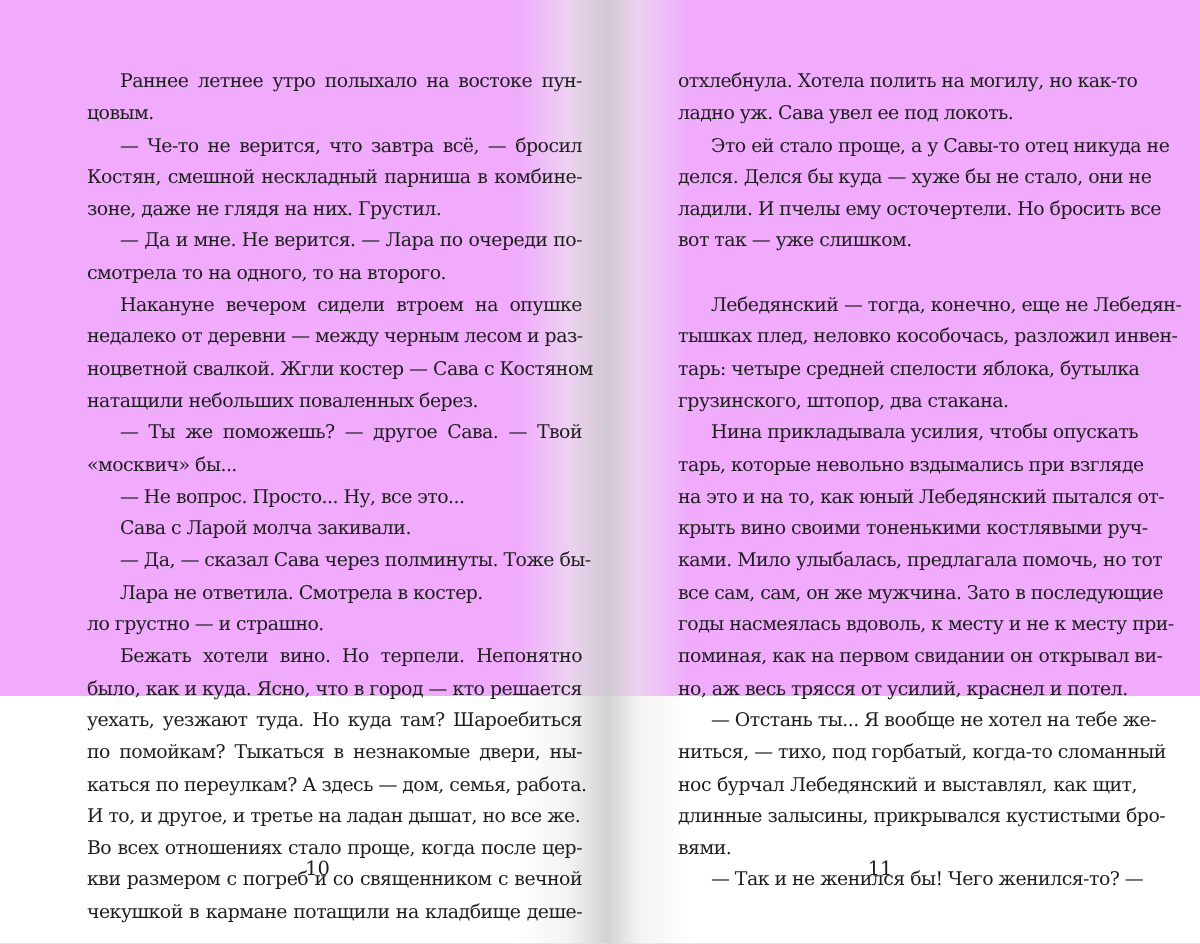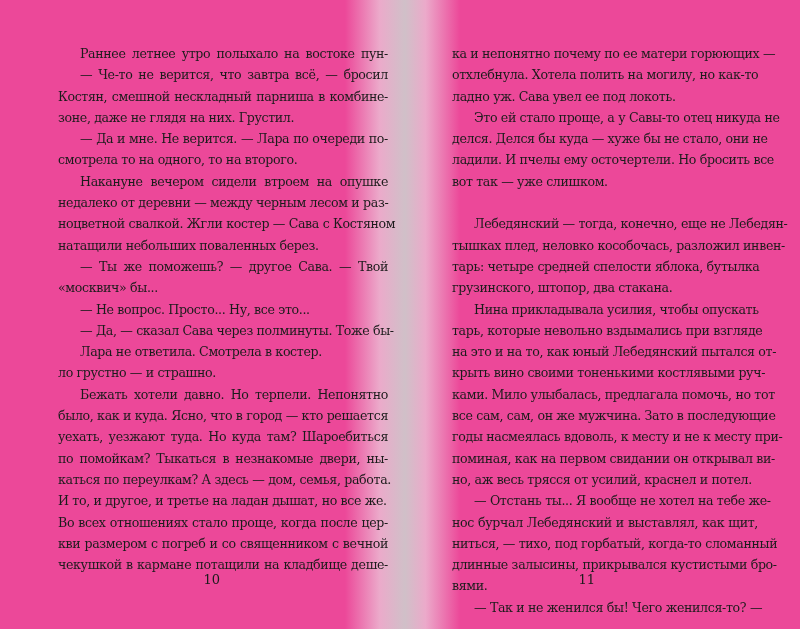--- a/index.html
+++ b/index.html
@@ -3,22 +3,22 @@
 <meta charset="utf-8">
 <style>
   html, body { margin: 0; padding: 0; }
   body {
     width: 800px; height: 629px; overflow: hidden;
     background: #ffffff;
     font-family: "DejaVu Serif", "Liberation Serif", serif;
     color: #1c1c1c;
   }
   .spread {
-    position: relative; width: 800px; height: 629px;
-    background: #ec4899;
+    position: relative; width: 800px; height: 464px;
+    background: #f0abfc;
   }
   .gutter {
     position: absolute; top: 0; left: 345px; width: 115px; height: 629px;
     background: linear-gradient(to right,
       rgba(255,255,255,0) 0%,
       rgba(235,235,235,0.6) 30%,
       rgba(205,205,205,0.9) 52%,
       rgba(235,235,235,0.6) 70%,
       rgba(255,255,255,0) 100%);
     pointer-events: none;
@@ -49,47 +49,48 @@
   .page-number.right { left: 555px; }
 </style>
 </head>
 <body>
 
 <div class="spread">
   <div class="gutter"></div>
 
   <div class="page left" id="left-page">
       <div class="line indent">Раннее летнее утро полыхало на востоке пун-</div>
+      <div class="line last">цовым.</div>
       <div class="line indent">— Че-то не верится, что завтра всё, — бросил</div>
       <div class="line">Костян, смешной нескладный парниша в комбине-</div>
       <div class="line last">зоне, даже не глядя на них. Грустил.</div>
       <div class="line indent">— Да и мне. Не верится. — Лара по очереди по-</div>
       <div class="line last">смотрела то на одного, то на второго.</div>
       <div class="line indent">Накануне вечером сидели втроем на опушке</div>
       <div class="line">недалеко от деревни — между черным лесом и раз-</div>
       <div class="line">ноцветной свалкой. Жгли костер — Сава с Костяном</div>
       <div class="line last">натащили небольших поваленных берез.</div>
       <div class="line indent">— Ты же поможешь? — другое Сава. — Твой</div>
       <div class="line last">«москвич» бы...</div>
       <div class="line indent last">— Не вопрос. Просто... Ну, все это...</div>
+      <div class="line indent last">Сава с Ларой молча закивали.</div>
       <div class="line indent">— Да, — сказал Сава через полминуты. Тоже бы-</div>
       <div class="line indent last">Лара не ответила. Смотрела в костер.</div>
       <div class="line last">ло грустно — и страшно.</div>
-      <div class="line indent">Бежать хотели давно. Но терпели. Непонятно</div>
+      <div class="line indent">Бежать хотели вино. Но терпели. Непонятно</div>
       <div class="line">было, как и куда. Ясно, что в город — кто решается</div>
       <div class="line">уехать, уезжают туда. Но куда там? Шароебиться</div>
       <div class="line">по помойкам? Тыкаться в незнакомые двери, ны-</div>
       <div class="line">каться по переулкам? А здесь — дом, семья, работа.</div>
       <div class="line last">И то, и другое, и третье на ладан дышат, но все же.</div>
       <div class="line">Во всех отношениях стало проще, когда после цер-</div>
       <div class="line">кви размером с погреб и со священником с вечной</div>
       <div class="line">чекушкой в кармане потащили на кладбище деше-</div>
     </div>
   <div class="page right" id="right-page">
-      <div class="line">ка и непонятно почему по ее матери горюющих —</div>
       <div class="line">отхлебнула. Хотела полить на могилу, но как-то</div>
       <div class="line last">ладно уж. Сава увел ее под локоть.</div>
       <div class="line indent">Это ей стало проще, а у Савы-то отец никуда не</div>
       <div class="line">делся. Делся бы куда — хуже бы не стало, они не</div>
       <div class="line">ладили. И пчелы ему осточертели. Но бросить все</div>
       <div class="line last">вот так — уже слишком.</div>
       <div class="line last blank"></div>
       <div class="line indent">Лебедянский — тогда, конечно, еще не Лебедян-</div>
       <div class="line">тышках плед, неловко кособочась, разложил инвен-</div>
       <div class="line">тарь: четыре средней спелости яблока, бутылка</div>
@@ -97,22 +98,22 @@
       <div class="line indent">Нина прикладывала усилия, чтобы опускать</div>
       <div class="line">тарь, которые невольно вздымались при взгляде</div>
       <div class="line">на это и на то, как юный Лебедянский пытался от-</div>
       <div class="line">крыть вино своими тоненькими костлявыми руч-</div>
       <div class="line">ками. Мило улыбалась, предлагала помочь, но тот</div>
       <div class="line">все сам, сам, он же мужчина. Зато в последующие</div>
       <div class="line">годы насмеялась вдоволь, к месту и не к месту при-</div>
       <div class="line">поминая, как на первом свидании он открывал ви-</div>
       <div class="line last">но, аж весь трясся от усилий, краснел и потел.</div>
       <div class="line indent">— Отстань ты... Я вообще не хотел на тебе же-</div>
+      <div class="line">ниться, — тихо, под горбатый, когда-то сломанный</div>
       <div class="line">нос бурчал Лебедянский и выставлял, как щит,</div>
-      <div class="line">ниться, — тихо, под горбатый, когда-то сломанный</div>
       <div class="line">длинные залысины, прикрывался кустистыми бро-</div>
       <div class="line last">вями.</div>
       <div class="line indent">— Так и не женился бы! Чего женился-то? —</div>
     </div>
 
   <div class="page-number left">10</div>
   <div class="page-number right">11</div>
 </div>
 
 </body></html>

